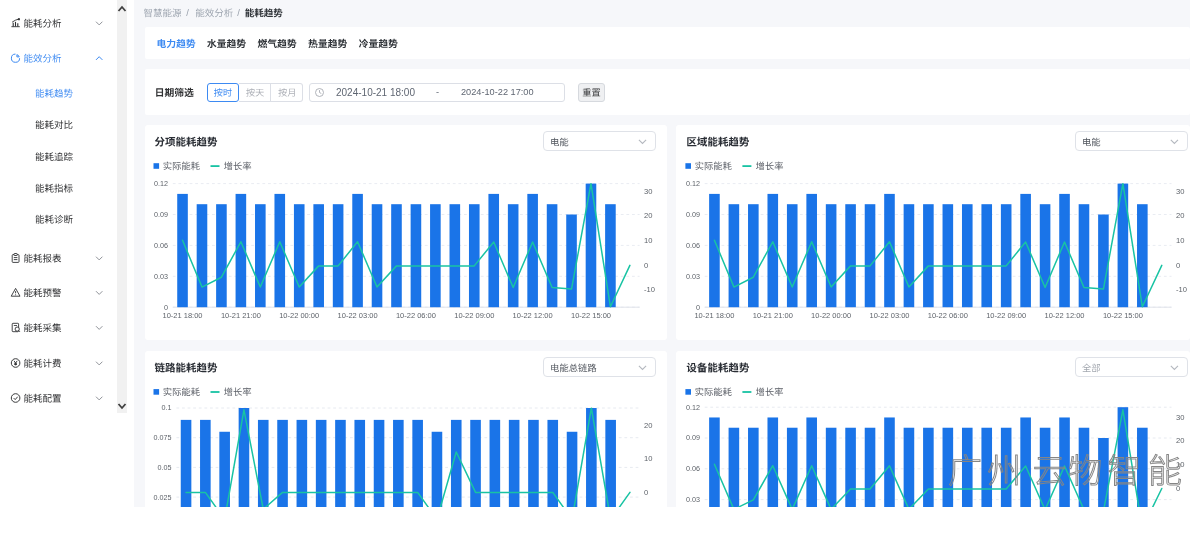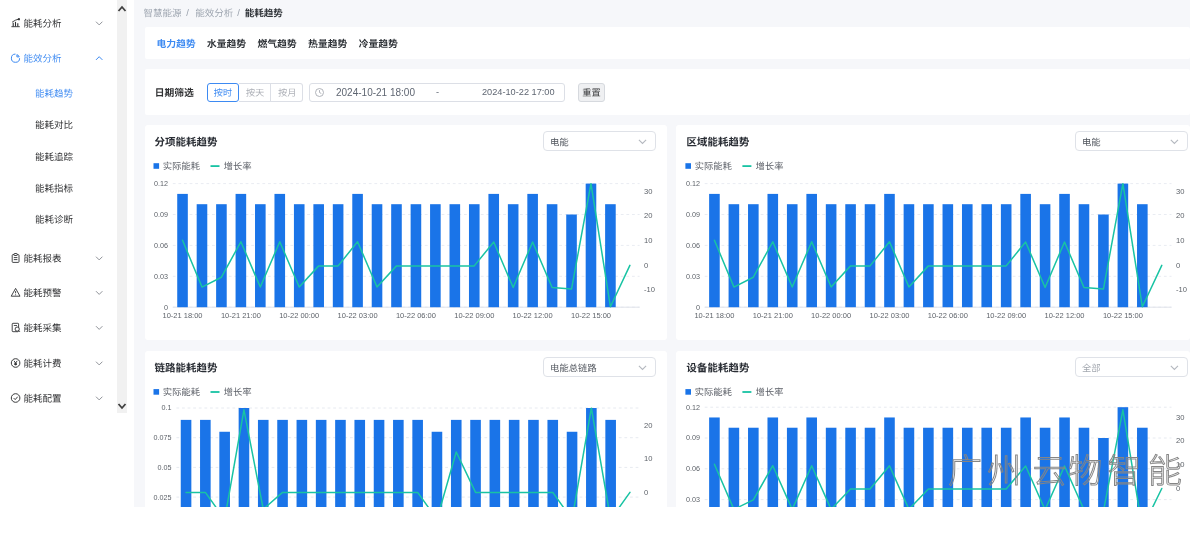--- a/index.html
+++ b/index.html
@@ -10,21 +10,21 @@
 <div class="abs" style="left:116.6px;top:0;width:10.8px;height:413px;background:#f1f1f1"></div>
 <div class="card" style="left:144.5px;top:27px;width:1045.8px;height:31.6px;border-radius:2px"></div>
 <div class="card" style="left:144.5px;top:69.3px;width:1045.8px;height:45.8px;border-radius:2px"></div>
 <div class="abs" style="left:206.7px;top:82.5px;width:32.4px;height:19.5px;border:1px solid #3d8af2;border-radius:3px;background:#fff;z-index:2"></div>
 <div class="abs" style="left:238.9px;top:82.5px;width:32.4px;height:19.5px;border:1px solid #dcdfe6;border-left:none;background:#fff"></div>
 <div class="abs" style="left:271.1px;top:82.5px;width:32.4px;height:19.5px;border:1px solid #dcdfe6;border-left:none;border-radius:0 3px 3px 0;background:#fff"></div>
 <div class="abs" style="left:308.9px;top:82.5px;width:256px;height:19.5px;border:1px solid #dcdfe6;border-radius:3px;background:#fff"></div>
 <div class="abs" style="left:314.5px;top:87.5px;width:10px;height:10px"></div>
 <div class="abs" style="left:336px;top:87.3px;font-size:10px;color:#5f6672">2024-10-21 18:00</div>
 <div class="abs" style="left:436px;top:87.3px;font-size:9.2px;color:#5f6672">-</div>
-<div class="abs" style="left:482px;top:87.3px;font-size:9.2px;color:#5f6672">2024-10-22 17:00</div>
+<div class="abs" style="left:461px;top:87.3px;font-size:9.2px;color:#5f6672">2024-10-22 17:00</div>
 <div class="abs" style="left:577.6px;top:82.5px;width:27.8px;height:19.5px;border:1px solid #d6d9de;border-radius:3px;background:#eff0f2"></div>
 <div class="card" style="left:144.5px;top:124.6px;width:522.1px;height:215.4px"></div>
 <div class="select" style="left:542.9px;top:130.9px"></div>
 <div class="card" style="left:676.4px;top:124.6px;width:513.9px;height:215.4px"></div>
 <div class="select" style="left:1074.8px;top:130.9px"></div>
 <div class="card" style="left:144.5px;top:350.5px;width:522.1px;height:215.4px"></div>
 <div class="select" style="left:542.9px;top:356.8px"></div>
 <div class="card" style="left:676.4px;top:350.5px;width:513.9px;height:215.4px"></div>
 <div class="select" style="left:1074.8px;top:356.8px"></div>
 <svg class="abs" style="left:0;top:0;z-index:4" width="1193" height="536">

